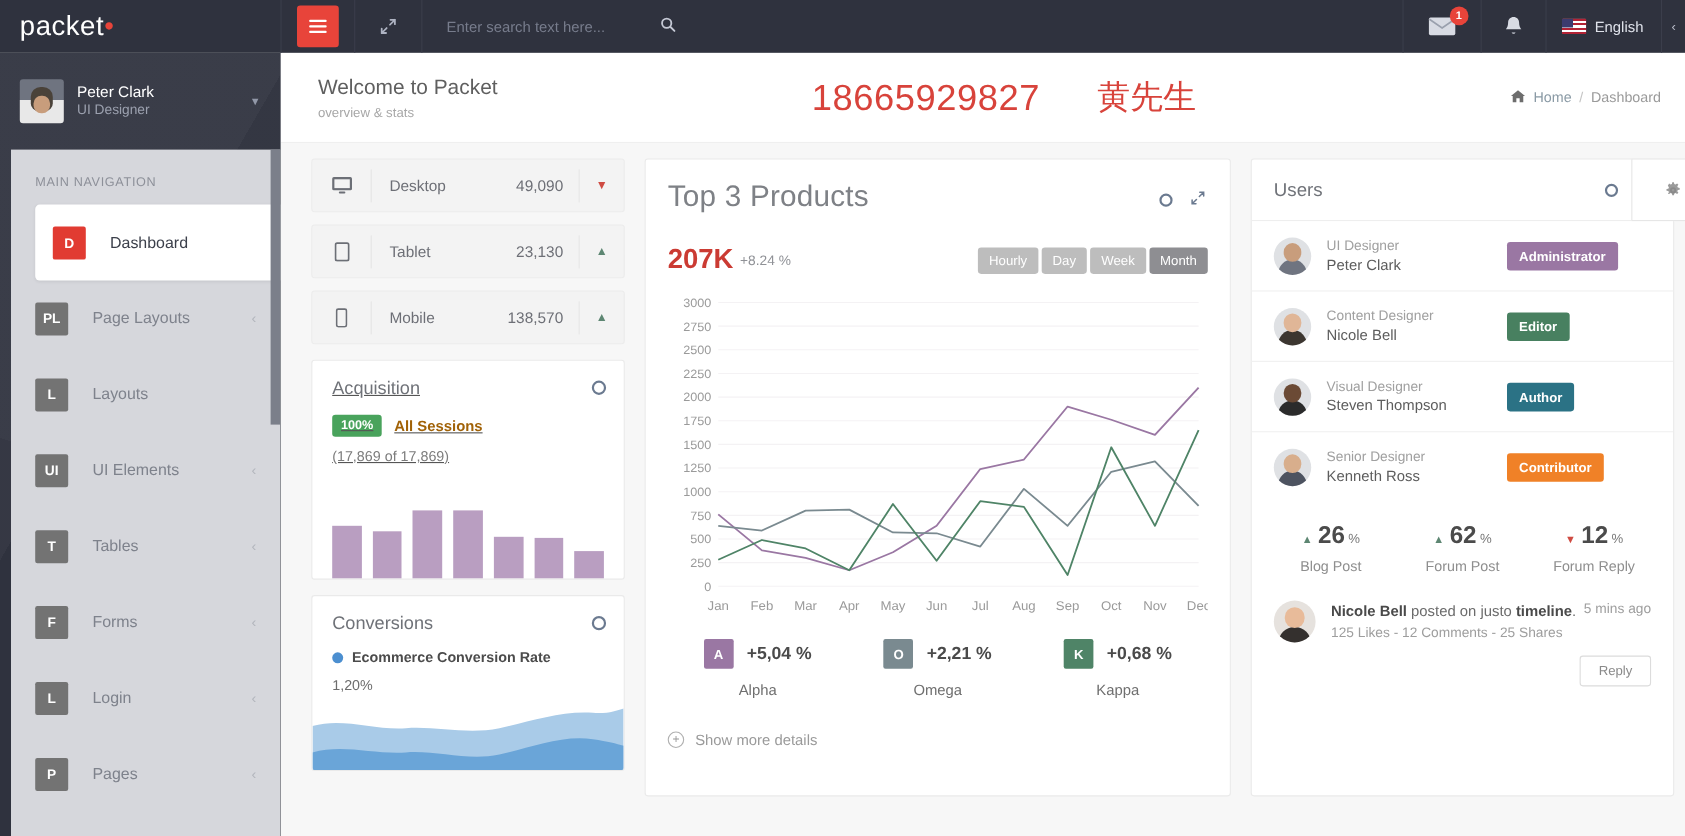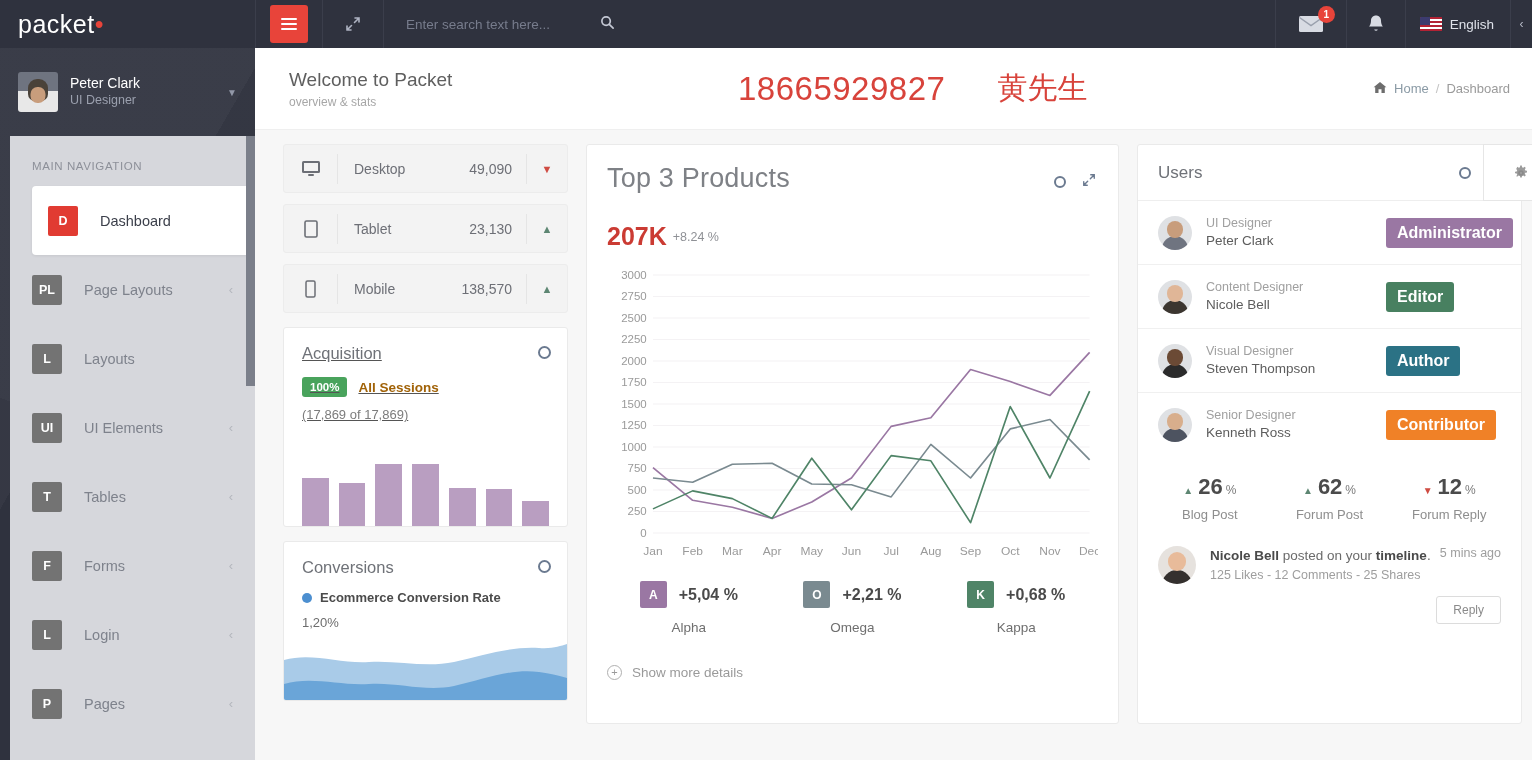--- a/index.html
+++ b/index.html
@@ -141,21 +141,21 @@
   .lname { color:#4b4b4b; font-size:13px; font-weight:bold; }
   .conv-val { color:#6d6d6d; font-size:13px; margin-top:10px; }
   .conv-area { position:absolute; left:0; right:0; bottom:0; height:58px; }
 
   
   .prod { position:relative; padding:18px 20px 12px 20px; min-height:580px; }
   .prod-title { font-size:27px; color:#7e8186; font-weight:300; letter-spacing:.2px; }
   .prod-tools { position:absolute; right:22px; top:28px; display:flex; gap:16px; align-items:center; }
   .prod-tools .c { width:12px; height:12px; border:2px solid #6b7a90; border-radius:50%; cursor:pointer; }
   .prod-tools .e { color:#6b7a90; font-size:14px; cursor:pointer; }
-  .prod-row2 { display:flex; align-items:center; margin-top:28px; }
+  .prod-row2 { display:flex; align-items:center; margin-top:28px;justify-content:flex-end; }
   .kpi { color:#cb3b33; font-size:25px; font-weight:bold; }
   .kpi-delta { color:#8f9196; font-size:12.5px; margin-left:6px; }
   .tabs { margin-left:auto; display:flex; gap:3px; }
   .tab { background:#bdbdbd; color:#fff; font-size:12px; padding:5px 10px; border-radius:3px;
          cursor:pointer; }
   .tab.on { background:#8e8e92; }
   .chartwrap { position:relative; height:300px; margin-top:16px; }
   .prod-legend { display:flex; margin-top:14px; }
   .pl { flex:1; text-align:center; }
   .pl-top { display:flex; align-items:center; justify-content:center; gap:12px; }
@@ -190,21 +190,21 @@
       width:16px; height:17px; border-radius:8px; background:#c89d7c; z-index:2; }
   .uav.w:after { background:#3c3630; }
   .uav.w:before { background:#e0b697; }
   .uav.d:after { background:#2b2b2b; }
   .uav.d:before { background:#6b4a35; }
   .uav.o:after { background:#4d5360; }
   .uav.o:before { background:#d8ae8c; }
   .utxt { min-width:150px; }
   .urole { color:#a0a0a0; font-size:12.5px; line-height:17px; }
   .uname { color:#5d5d5d; font-size:13.5px; line-height:18px; }
-  .utag { color:#fff; font-size:16px; font-weight:bold; padding:6px 11px; border-radius:3px;margin-left:16px; }
+  .utag { color:#fff; font-size:12px; font-weight:bold; padding:6px 11px; border-radius:3px; }
 
   .stats3 { display:flex; padding:18px 12px 16px 12px; }
   .s3 { flex:1; text-align:center; }
   .s3-top { display:flex; align-items:baseline; justify-content:center; gap:3px; }
   .s3-tri { font-size:10px; margin-right:2px; }
   .s3-num { font-size:22px; color:#4b4b4b; font-weight:bold; }
   .s3-pct { font-size:12px; color:#7a7a7a; }
   .s3-lbl { color:#8e8e8e; font-size:13px; margin-top:7px; }
 
   .post { display:flex; gap:14px; padding:8px 20px 0 20px; }
@@ -453,20 +453,26 @@
             <div class="e">
               <svg width="14" height="14" viewBox="0 0 16 16">
                   <path d="M10 2h4v4M14 2L9.5 6.5M6 14H2v-4M2 14l4.5-4.5" stroke="#6b7a90" stroke-width="1.6" fill="none" stroke-linecap="round"></path>
                 </svg>
             </div>
           </div>
 
           <div class="prod-row2">
             <span class="kpi">207K</span>
             <span class="kpi-delta">+8.24 %</span>
+            <div class="tabs">
+              <div class="tab">Hourly</div>
+              <div class="tab">Day</div>
+              <div class="tab">Week</div>
+              <div class="tab on">Month</div>
+            </div>
           </div>
 
           <div class="chartwrap">
             <svg id="lchart" width="100%" height="300" viewBox="0 0 470 300" preserveAspectRatio="none">
                 <line x1="44" x2="462" y1="266" y2="266" stroke="#f4f2f4" stroke-width="1"></line>
                 <text x="38" y="270" text-anchor="end" font-size="11" fill="#9a9a9a" font-family="&quot;Liberation Sans&quot;, sans-serif">0</text>
                 <line x1="44" x2="462" y1="244.5" y2="244.5" stroke="#f4f2f4" stroke-width="1"></line>
                 <text x="38" y="248.5" text-anchor="end" font-size="11" fill="#9a9a9a" font-family="&quot;Liberation Sans&quot;, sans-serif">250</text>
                 <line x1="44" x2="462" y1="223" y2="223" stroke="#f4f2f4" stroke-width="1"></line>
                 <text x="38" y="227" text-anchor="end" font-size="11" fill="#9a9a9a" font-family="&quot;Liberation Sans&quot;, sans-serif">500</text>
@@ -617,21 +623,21 @@
               </div>
               <div class="s3-lbl">Forum Reply</div>
             </div>
           </div>
 
           <div class="post">
             <div class="pav"></div>
             <div class="post-body">
               <span class="post-time">5 mins ago</span>
               <div class="post-l1">
-                <b>Nicole Bell</b><span> posted on your </span><b>timeline</b><span>.</span>
+                <b>Nicole Bell</b><span> posted on justo </span><b>timeline</b><span>.</span>
               </div>
               <div class="post-meta">125 Likes - 12 Comments - 25 Shares</div>
               <button class="reply-btn">Reply</button>
             </div>
           </div>
         </div>
       </div>
 
     </div>
   </div>

